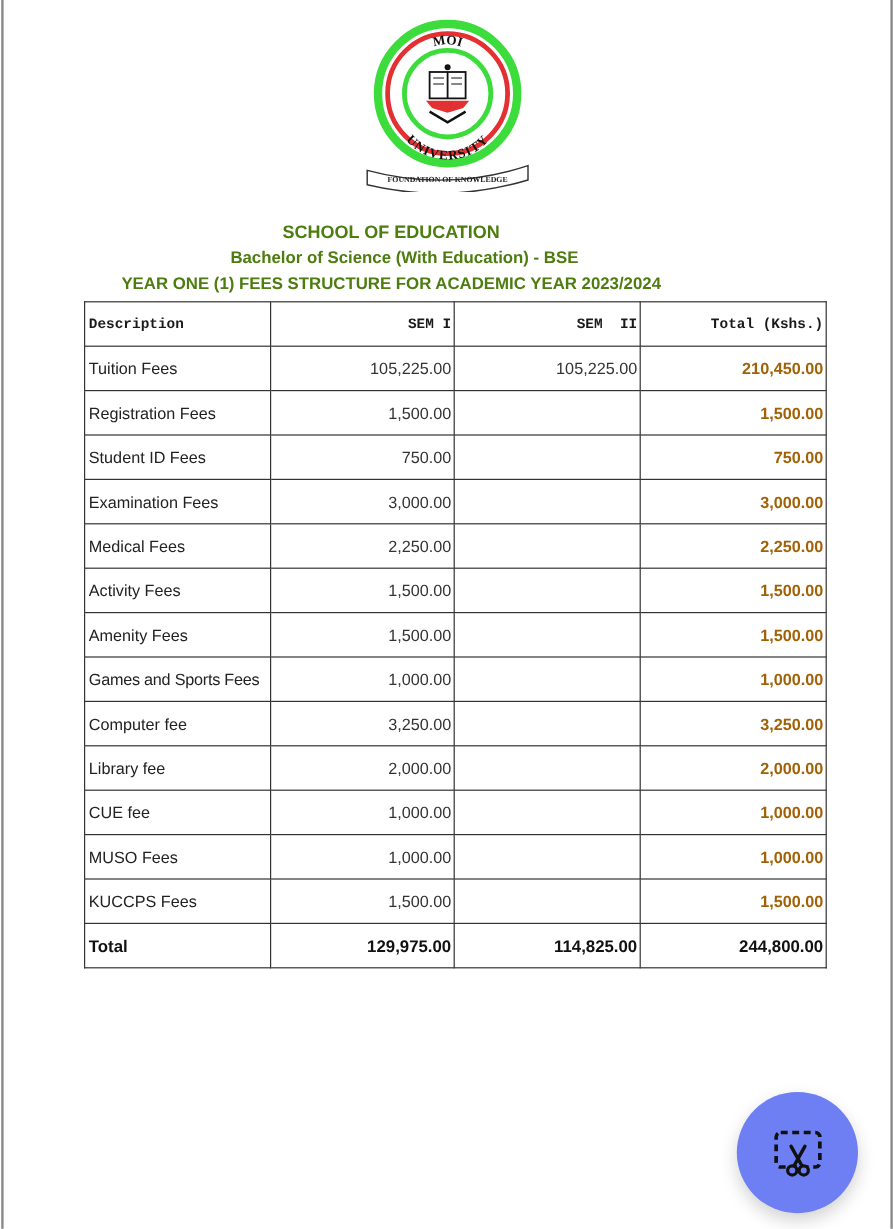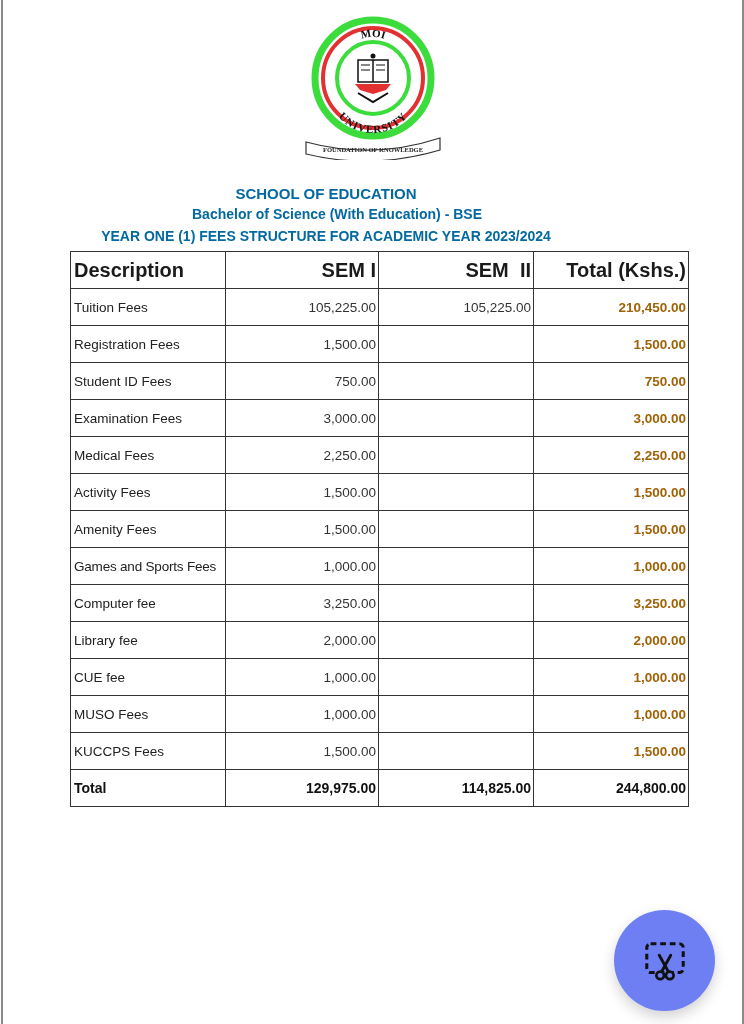--- a/index.html
+++ b/index.html
@@ -29,21 +29,21 @@
     top: 10px;
     width: 150px;
     height: 150px;
   }
   .heading {
     position: absolute;
     left: 0;
     width: 652px;
     text-align: center;
     font-weight: bold;
-    color: #0369a1;
+    color: #4d7c0f;
   }
   .h1 { top: 185px; font-size: 15px; }
   .h2 { top: 206px; font-size: 14px; padding-left: 11px; }
   .h3 { top: 228px; font-size: 14px; }
 
   table.fees {
     position: absolute;
     left: 70px;
     top: 251px;
     width: 618px;
@@ -53,22 +53,23 @@
   }
   table.fees th, table.fees td {
     border: 1.5px solid #333333;
     height: 36px;
     padding: 0 2px 0 3px;
     white-space: nowrap;
     overflow: visible;
   }
   table.fees th {
     font-weight: bold;
-    font-size: 20px;
+    font-size: 12px;
     color: #1a1a1a;
+    font-family: Liberation Mono, monospace;
   }
   table.fees th.desc { text-align: left; }
   table.fees th.num, table.fees td.num { text-align: right; }
   table.fees td.desc { text-align: left; color: #222; }
   table.fees td.num { color: #333; }
   table.fees td.total { font-weight: bold; color: #a16207; }
   table.fees tr.total-row td { font-weight: bold; color: #111; font-size: 14px; }
   col.c1 { width: 155px; }
   col.c2 { width: 153px; }
   col.c3 { width: 155px; }

